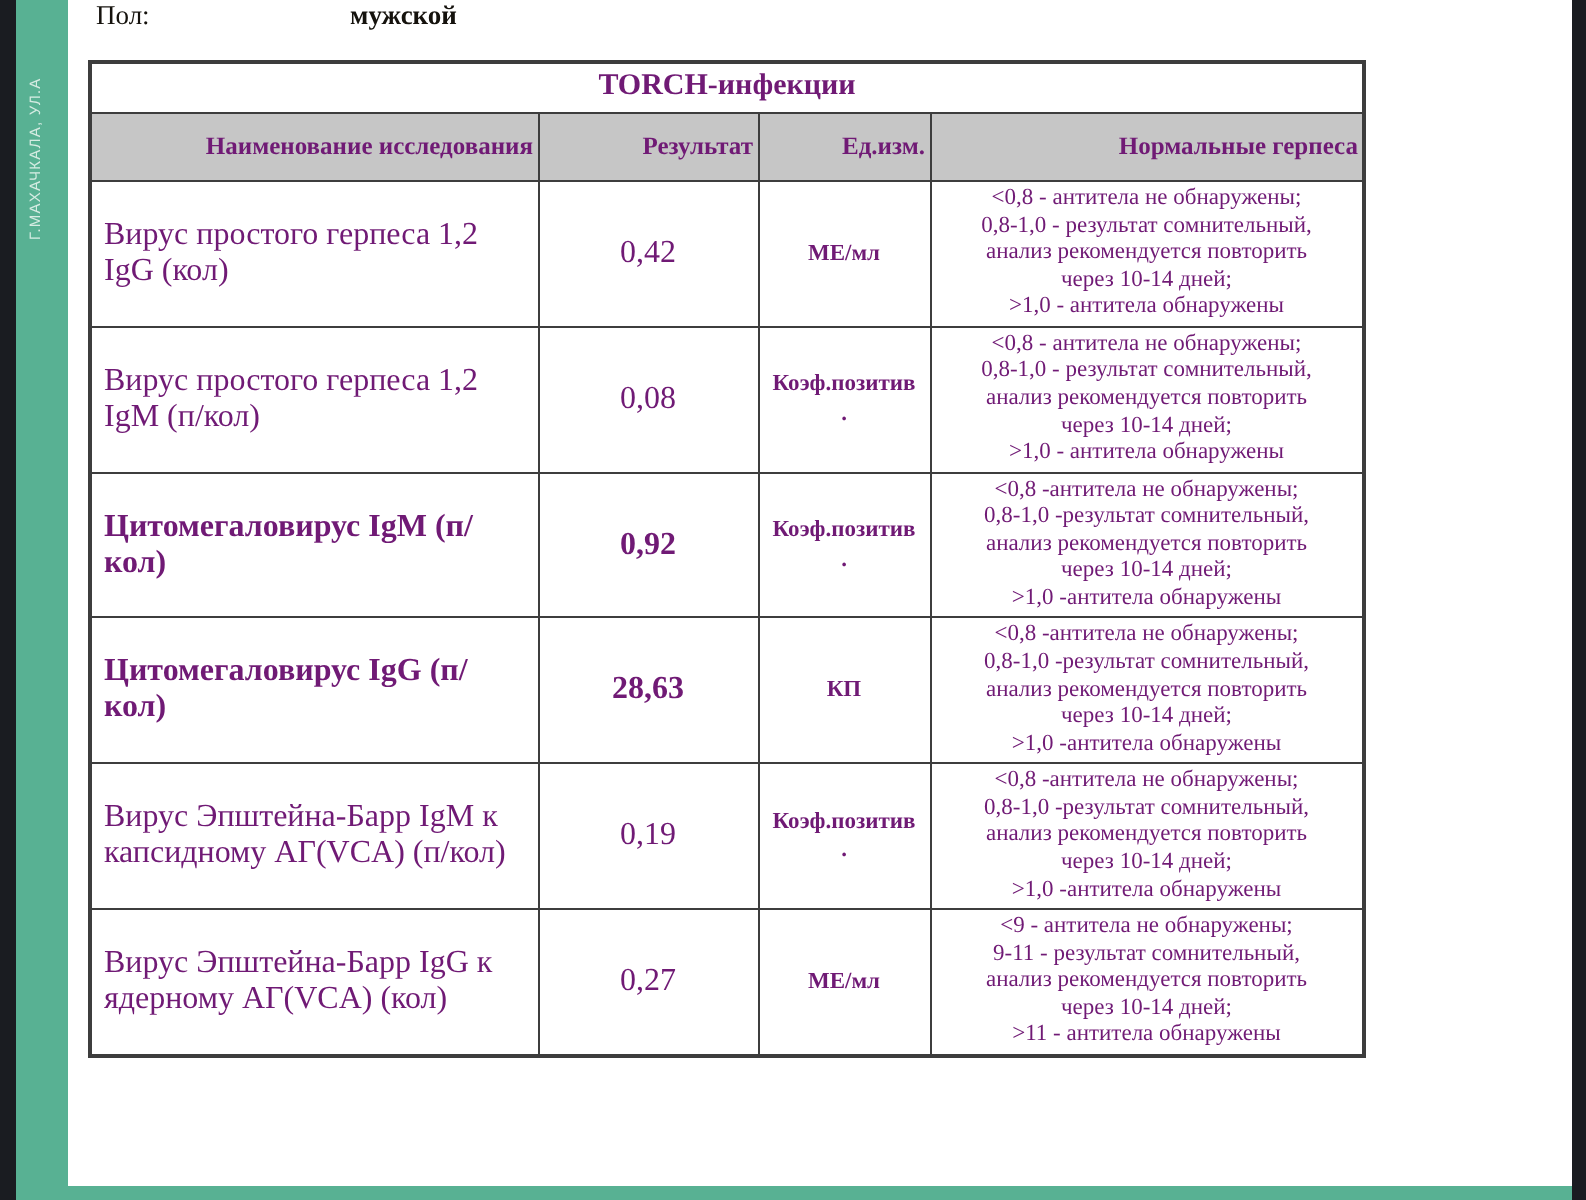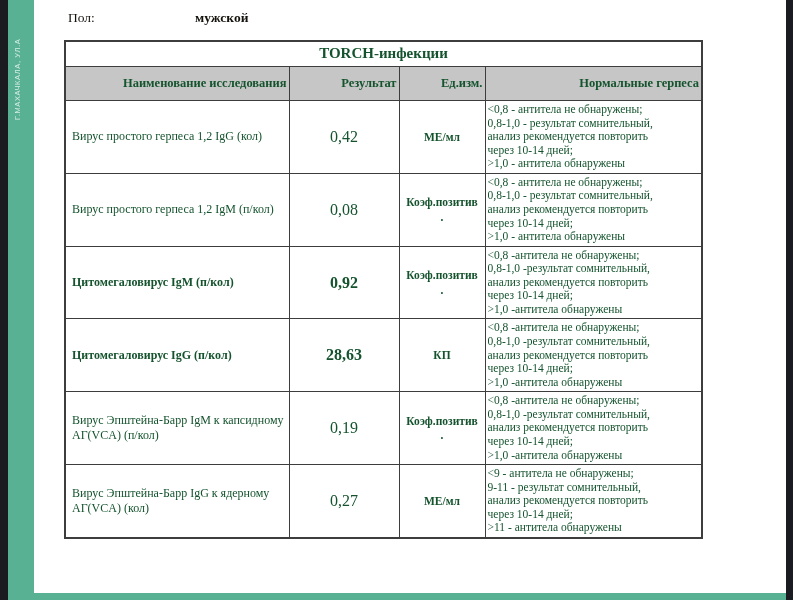--- a/index.html
+++ b/index.html
@@ -10,34 +10,34 @@
   .edge-left{position:absolute;left:0;top:0;width:8px;height:600px;background:#1a1c21;}
   .edge-right{position:absolute;right:0;top:0;width:7px;height:600px;background:#1a1c21;z-index:5;}
   .sidebar{position:absolute;left:8px;top:0;width:26px;height:600px;background:#58b193;z-index:2;}
   .sidebar-text{
     position:absolute;left:5px;top:-14px;height:134px;width:16px;
     writing-mode:vertical-rl;transform:rotate(180deg);
     font-family:"Liberation Sans",sans-serif;font-size:7.5px;letter-spacing:.6px;
     color:#d6ece3;white-space:nowrap;
   }
   .bottom-bar{position:absolute;left:8px;top:593px;width:778px;height:7px;background:#58b193;z-index:1;}
-  .content{position:absolute;left:34px;top:10px;width:624px;margin-left:20px;}
+  .content{position:absolute;left:34px;top:0;width:624px;}
   .meta-row{position:relative;height:30px;font-size:13.5px;line-height:16px;color:#15120d;padding-left:14px;}
   .meta-row .value{position:absolute;left:141px;top:0;font-weight:bold;}
   table.report{
     border-collapse:collapse;table-layout:fixed;margin-left:10px;width:637px;
-    border:2px solid #3d3d3d;color:#14532d;
+    border:2px solid #3d3d3d;color:#701a75;
   }
   table.report th,table.report td{border:1px solid #3d3d3d;overflow:hidden;}
   .title-cell{font-size:15px;font-weight:bold;text-align:center;padding:3px 0 4px 0;background:#fff;}
   tr.cols th{background:#c6c6c6;font-size:12.5px;font-weight:bold;text-align:right;padding:9px 2px;}
-  td.c-name{font-size:12px;text-align:left;padding:2px 4px 2px 6px;vertical-align:middle;}
+  td.c-name{font-size:16px;text-align:left;padding:2px 4px 2px 6px;vertical-align:middle;}
   td.c-result{font-size:16px;text-align:center;vertical-align:middle;}
   td.c-unit{font-size:11.5px;text-align:center;vertical-align:middle;line-height:1.25;padding:1px;font-weight:bold;}
-  td.c-normal{font-size:11.5px;vertical-align:middle;line-height:1.18;padding:2px 2px;}
+  td.c-normal{font-size:11.5px;text-align:center;vertical-align:middle;line-height:1.18;padding:2px 2px;}
   tr.bold td.c-name,tr.bold td.c-result{font-weight:bold;}
 </style>
 </head>
 <body>
 
 <div class="edge-left"></div>
 <div class="sidebar">
   <div class="sidebar-text">Г.МАХАЧКАЛА, УЛ.А</div>
 </div>
 <div class="bottom-bar"></div>

